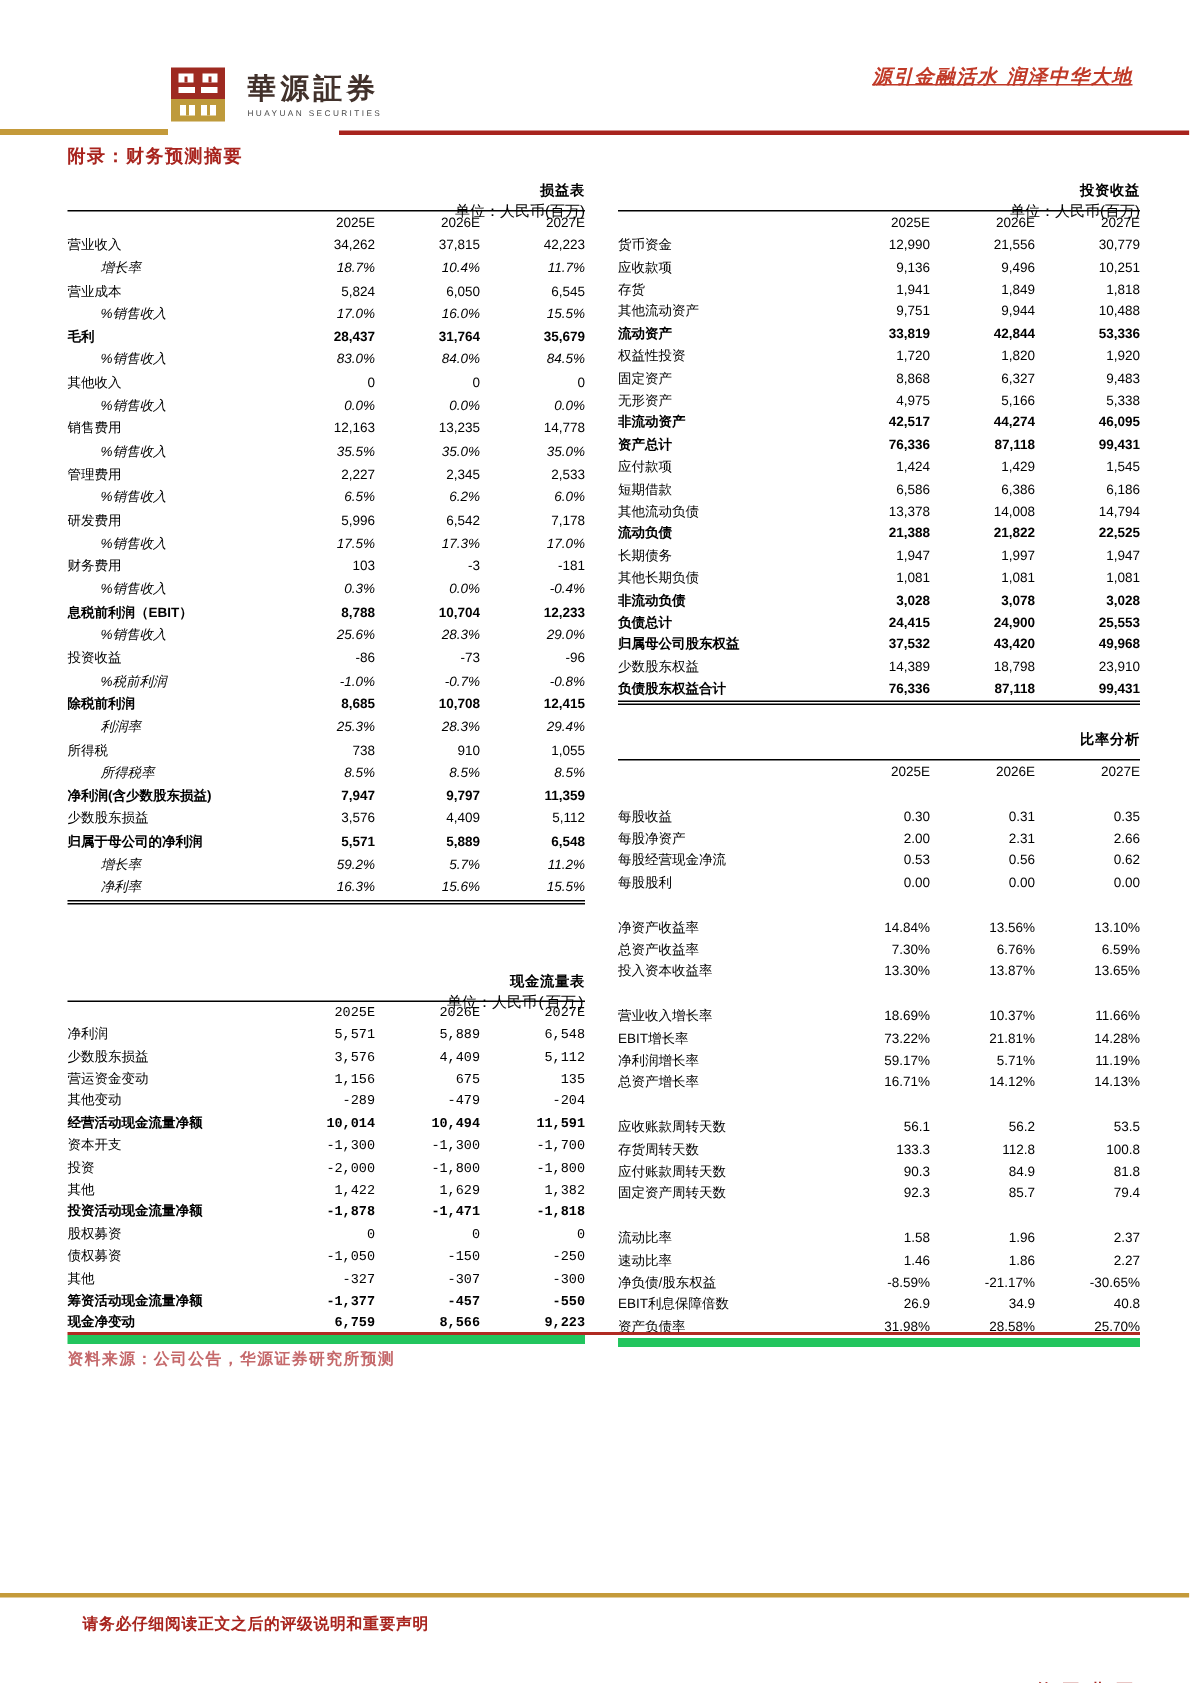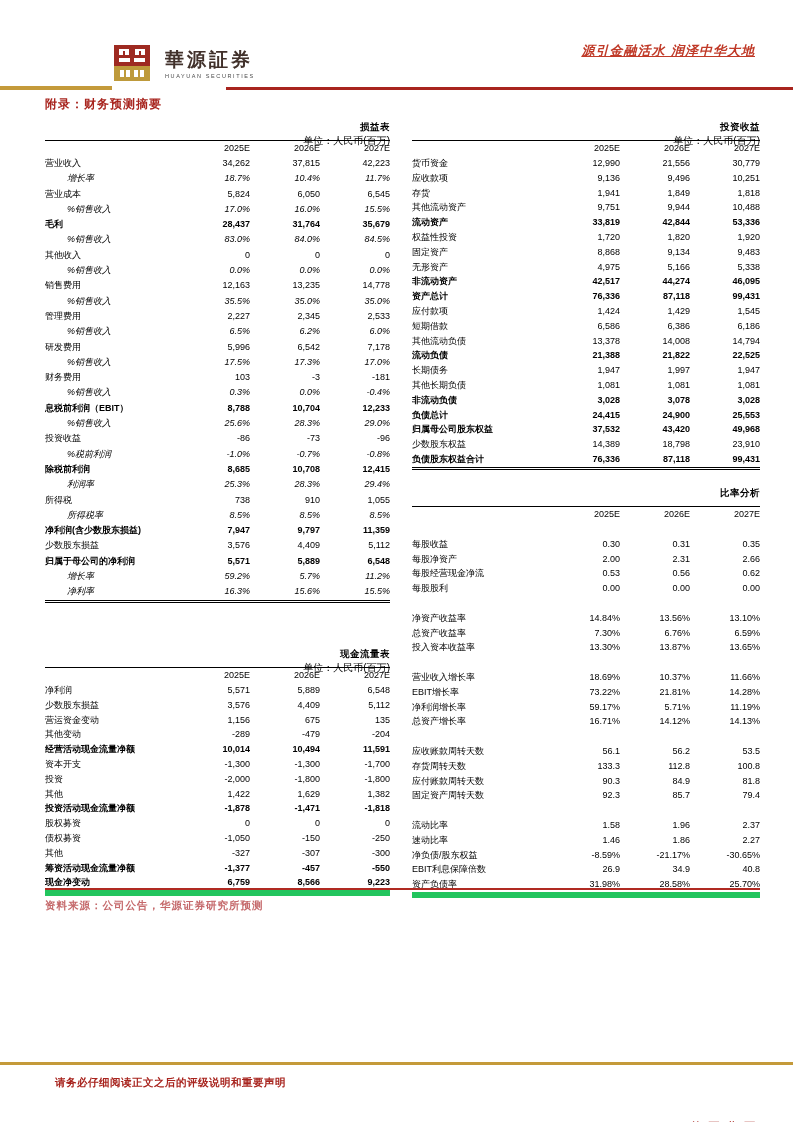--- a/index.html
+++ b/index.html
@@ -15,21 +15,21 @@
   .slogan { position:absolute; right:38px; top:42px; font-family:"DejaVu Serif", serif; font-style:italic; font-weight:bold; font-size:13px; color:#c03a28; letter-spacing:1px; white-space:nowrap;text-decoration:underline; }
   .rule-gold { position:absolute; left:0; top:86px; width:112px; height:4px; background:#c49a3a; }
   .rule-red { position:absolute; left:226px; top:87px; width:567px; height:2.5px; background:#a8241e; }
   .page-title { position:absolute; left:45px; top:96px; font-size:12px; font-weight:bold; color:#a8241e; letter-spacing:1px; }
 
   
   .fin-table { position:absolute; font-size:9px; color:#000; --rh:15.3px; }
   .t-income   { left:45px;  top:121px; width:345px; }
   .t-balance  { left:412px; top:121px; width:348px; --rh:14.8px; }
   .t-ratio    { left:412px; top:487px; width:348px; --rh:14.8px; }
-  .t-cashflow { left:45px;  top:648px; width:345px; --rh:14.8px; }
+  .t-cashflow { left:45px;  top:648px; width:345px;font-family:Liberation Mono, monospace; --rh:14.8px; }
   .t-head { display:flex; justify-content:space-between; align-items:flex-end; height:16px; border-bottom:1.5px solid #000; padding-bottom:19px;flex-direction:column; }
   .t-title { font-weight:bold; font-size:9.5px; letter-spacing:0.5px; }
   .t-unit { font-size:10px;margin-left:35px; }
   .t-years { display:flex; height:15px; line-height:15px; }
   .t-years .lbl { flex:1; }
   .t-years .val { width:70px; text-align:right; }
   .t-row { display:flex; height:var(--rh); line-height:var(--rh); }
   .t-row .lbl { flex:1; white-space:nowrap; overflow:hidden; }
   .t-row .val { width:70px; text-align:right; white-space:nowrap; }
   .t-row.sub .lbl { padding-left:22px; font-style:italic; }
@@ -308,21 +308,21 @@
       </div>
       <div class="t-row normal">
         <span class="lbl">权益性投资</span>
         <span class="val">1,720</span>
         <span class="val">1,820</span>
         <span class="val">1,920</span>
       </div>
       <div class="t-row normal">
         <span class="lbl">固定资产</span>
         <span class="val">8,868</span>
-        <span class="val">9,134</span>
+        <span class="val">6,327</span>
         <span class="val">9,483</span>
       </div>
       <div class="t-row normal">
         <span class="lbl">无形资产</span>
         <span class="val">4,975</span>
         <span class="val">5,166</span>
         <span class="val">5,338</span>
       </div>
       <div class="t-row bold">
         <span class="lbl">非流动资产</span>

